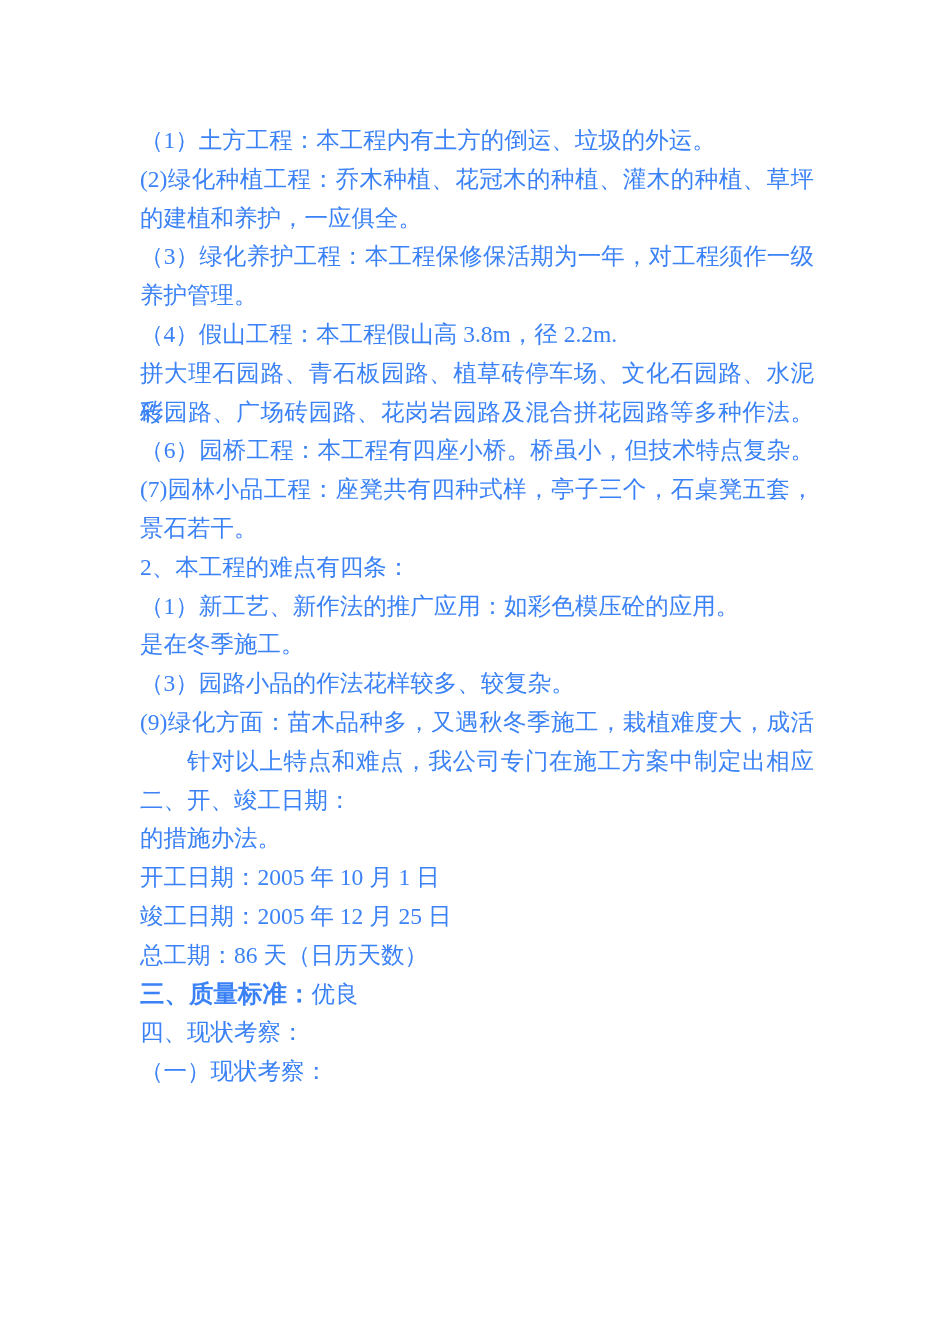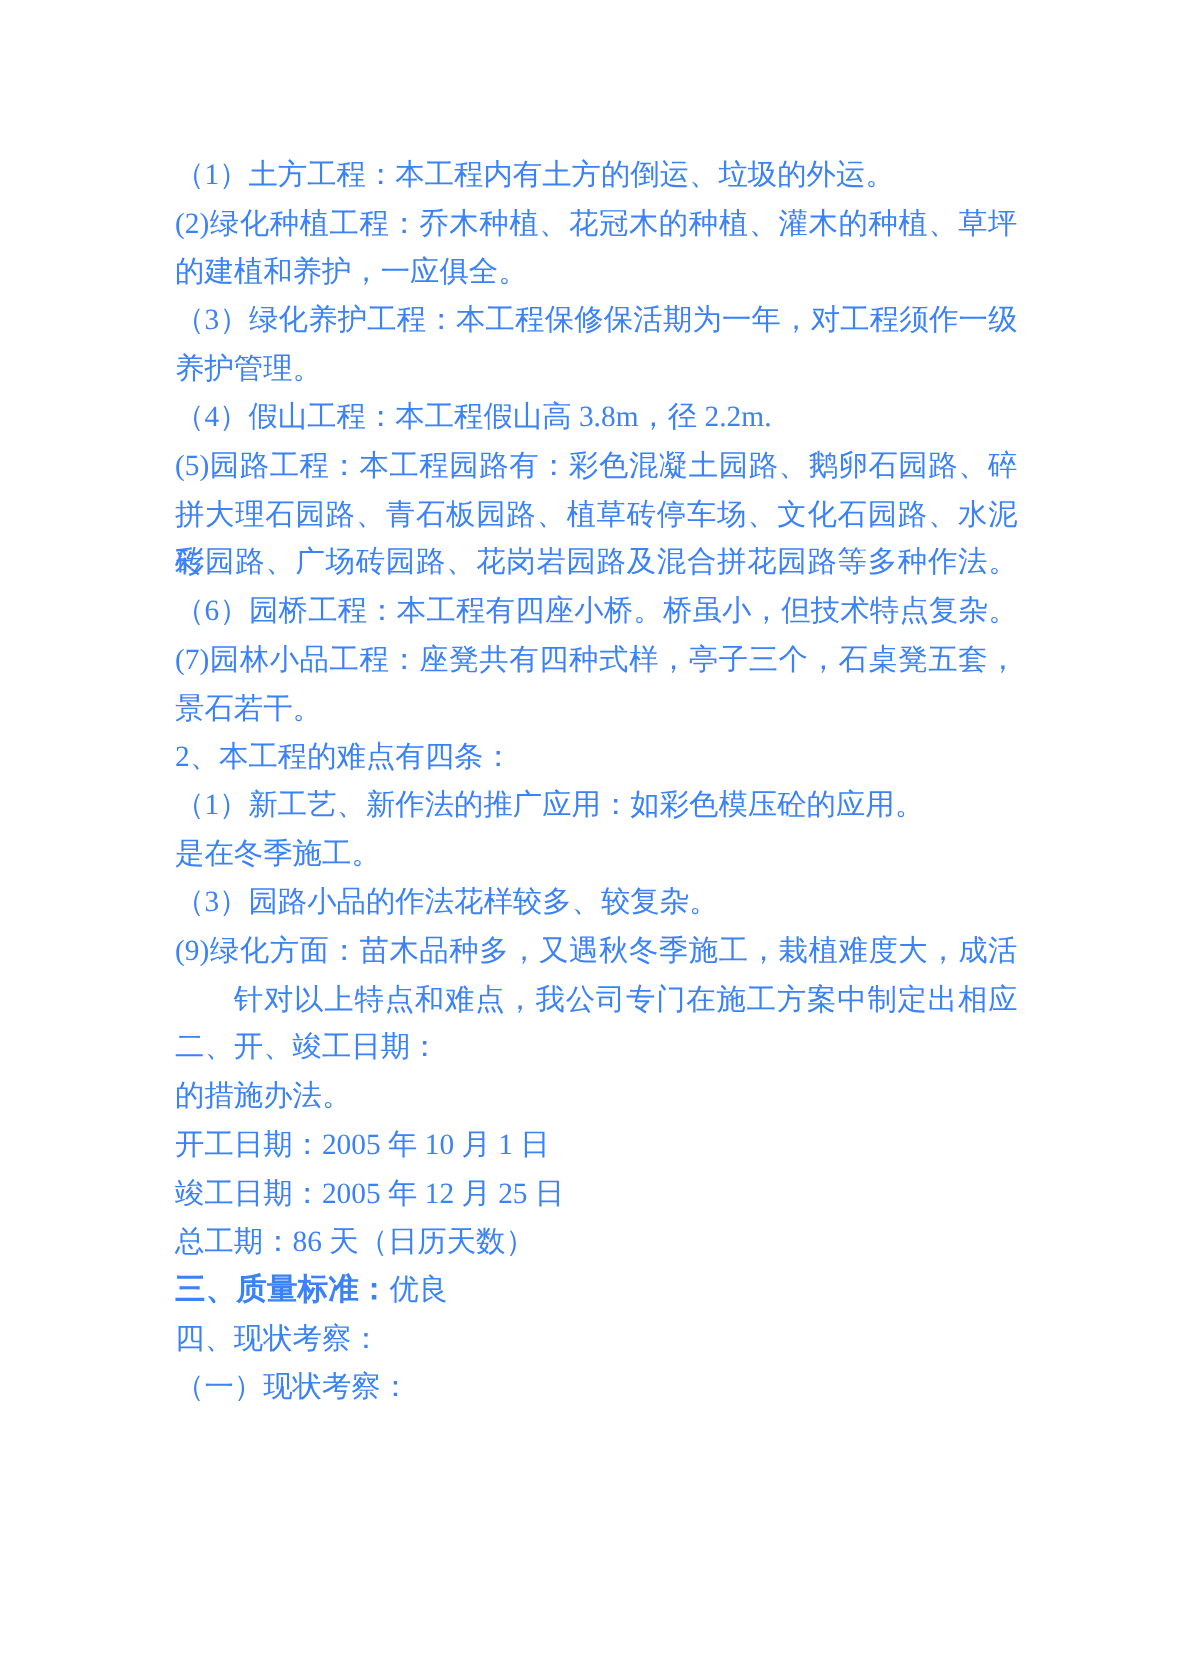--- a/index.html
+++ b/index.html
@@ -28,41 +28,40 @@
     white-space: pre-wrap;
   }
   .line.stretch {
     text-align: justify;
     text-align-last: justify;
   }
   .line.indent {
     text-indent: 47px;
   }
   .seg-body {
-    font-family: Liberation Serif, serif;
+    font-family: Liberation Sans, sans-serif;
     font-weight: normal;
   }
   .seg-heading {
     font-family: "Liberation Sans", "DejaVu Sans", sans-serif;
     font-weight: 700;
     font-size: 24.5px;
     text-align: right;
   }
 </style>
 </head>
 <body>
 
 <div class="doc-body">
     <div class="line">（1）土方工程：本工程内有土方的倒运、垃圾的外运。</div>
     <div class="line stretch">(2)绿化种植工程：乔木种植、花冠木的种植、灌木的种植、草坪</div>
     <div class="line">的建植和养护，一应俱全。</div>
     <div class="line stretch">（3）绿化养护工程：本工程保修保活期为一年，对工程须作一级</div>
     <div class="line">养护管理。</div>
     <div class="line">（4）假山工程：本工程假山高 3.8m，径 2.2m.</div>
-    <div class="line stretch">(5)园路工程：本工程园路有：彩色混凝土园路、鹅卵石园路、碎</div>
     <div class="line stretch">拼大理石园路、青石板园路、植草砖停车场、文化石园路、水泥彩</div>
     <div class="line stretch">砖园路、广场砖园路、花岗岩园路及混合拼花园路等多种作法。</div>
     <div class="line stretch">（6）园桥工程：本工程有四座小桥。桥虽小，但技术特点复杂。</div>
     <div class="line stretch">(7)园林小品工程：座凳共有四种式样，亭子三个，石桌凳五套，</div>
     <div class="line">景石若干。</div>
     <div class="line">2、本工程的难点有四条：</div>
     <div class="line">（1）新工艺、新作法的推广应用：如彩色模压砼的应用。</div>
     <div class="line">是在冬季施工。</div>
     <div class="line">（3）园路小品的作法花样较多、较复杂。</div>
     <div class="line stretch">(9)绿化方面：苗木品种多，又遇秋冬季施工，栽植难度大，成活</div>

